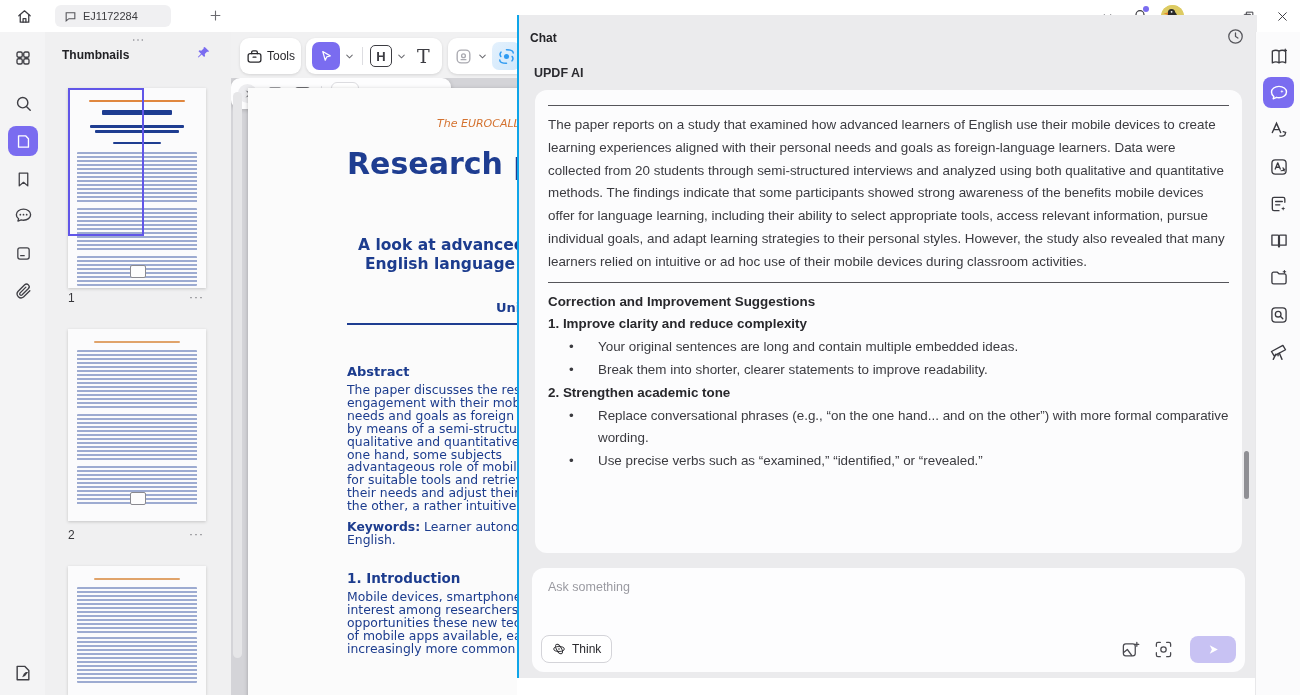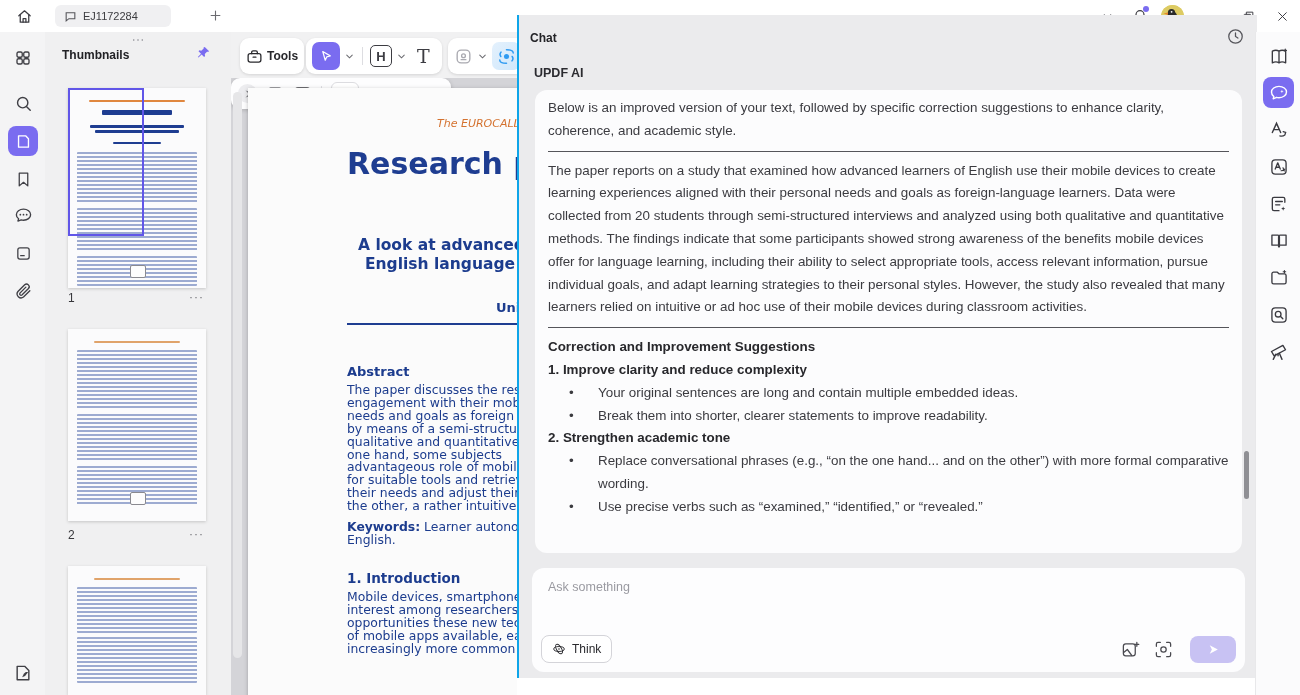--- a/index.html
+++ b/index.html
@@ -58,21 +58,21 @@
   .p-introh{left:99px;top:482px;font-size:13.5px;font-weight:bold;text-align:right;}
   .p-introlines{left:99px;top:503px;width:420px;font-size:12.4px;line-height:12.9px;}
   .p-introlines div{white-space:nowrap;}
 
   
   .tb-group{top:6px;height:36px;background:#ffffff;border-radius:9px;box-shadow:0 1px 3px rgba(0,0,0,.12);
     display:flex;align-items:center;padding:0 6px;box-sizing:border-box;gap:4px;}
   .tb-tools{left:9px;}
   .tb-edit{left:75px;}
   .tb-stamp{left:217px;}
-  .tools-lab{font-size:12px;font-weight:bold;color:#28282c;}
+  .tools-lab{font-size:12px;font-weight:normal;color:#28282c;}
   .sel-btn{width:28px;height:28px;border-radius:7px;background:#7a6cf0;display:flex;align-items:center;justify-content:center;}
   .h-box{width:20px;height:20px;border:1.6px solid #3c3c42;border-radius:5px;font-size:13px;font-weight:bold;color:#3c3c42;
     display:flex;align-items:center;justify-content:center;}
   .t-glyph{font-family:"DejaVu Serif",serif;font-size:19px;color:#3c3c42;line-height:1;}
   .tb-div{width:1px;height:18px;background:#dddde1;margin:0 3px;}
   .ai-btn{width:28px;height:28px;border-radius:7px;background:linear-gradient(135deg,#e4f1fd,#cfe7fb);display:flex;align-items:center;justify-content:center;}
 
   
   #pagerbar{left:117px;top:626px;width:220px;height:31px;background:#fdfdfe;border-radius:9px;
     box-shadow:0 1px 4px rgba(0,0,0,.18);display:flex;align-items:center;padding:0 7px;box-sizing:border-box;gap:9px;}
@@ -410,21 +410,20 @@
     <span>
       <svg width="19" height="19" viewBox="0 0 24 24" fill="none" stroke="currentColor" stroke-width="1.6" stroke-linecap="round">
           <circle cx="12" cy="12" r="8.5"></circle>
           <path d="M12 7.5V12l3 2"></path>
         </svg>
     </span>
   </div>
   <div class="abs chat-sender">UPDF AI</div>
 
   <div id="chatcard" class="abs">
-    <div>Below is an improved version of your text, followed by specific correction suggestions to enhance clarity, coherence, and academic style.</div>
     <hr class="hr">
     <div>The paper reports on a study that examined how advanced learners of English use their mobile devices to create learning experiences aligned with their personal needs and goals as foreign-language learners. Data were collected from 20 students through semi-structured interviews and analyzed using both qualitative and quantitative methods. The findings indicate that some participants showed strong awareness of the benefits mobile devices offer for language learning, including their ability to select appropriate tools, access relevant information, pursue individual goals, and adapt learning strategies to their personal styles. However, the study also revealed that many learners relied on intuitive or ad hoc use of their mobile devices during classroom activities.</div>
     <hr class="hr">
     <div class="bold">Correction and Improvement Suggestions</div>
     <div class="bold">1. Improve clarity and reduce complexity</div>
     <div class="bullet-row">
       <span class="bm">•</span>
         <span class="bt">Your original sentences are long and contain multiple embedded ideas.</span>
     </div>
     <div class="bullet-row">

